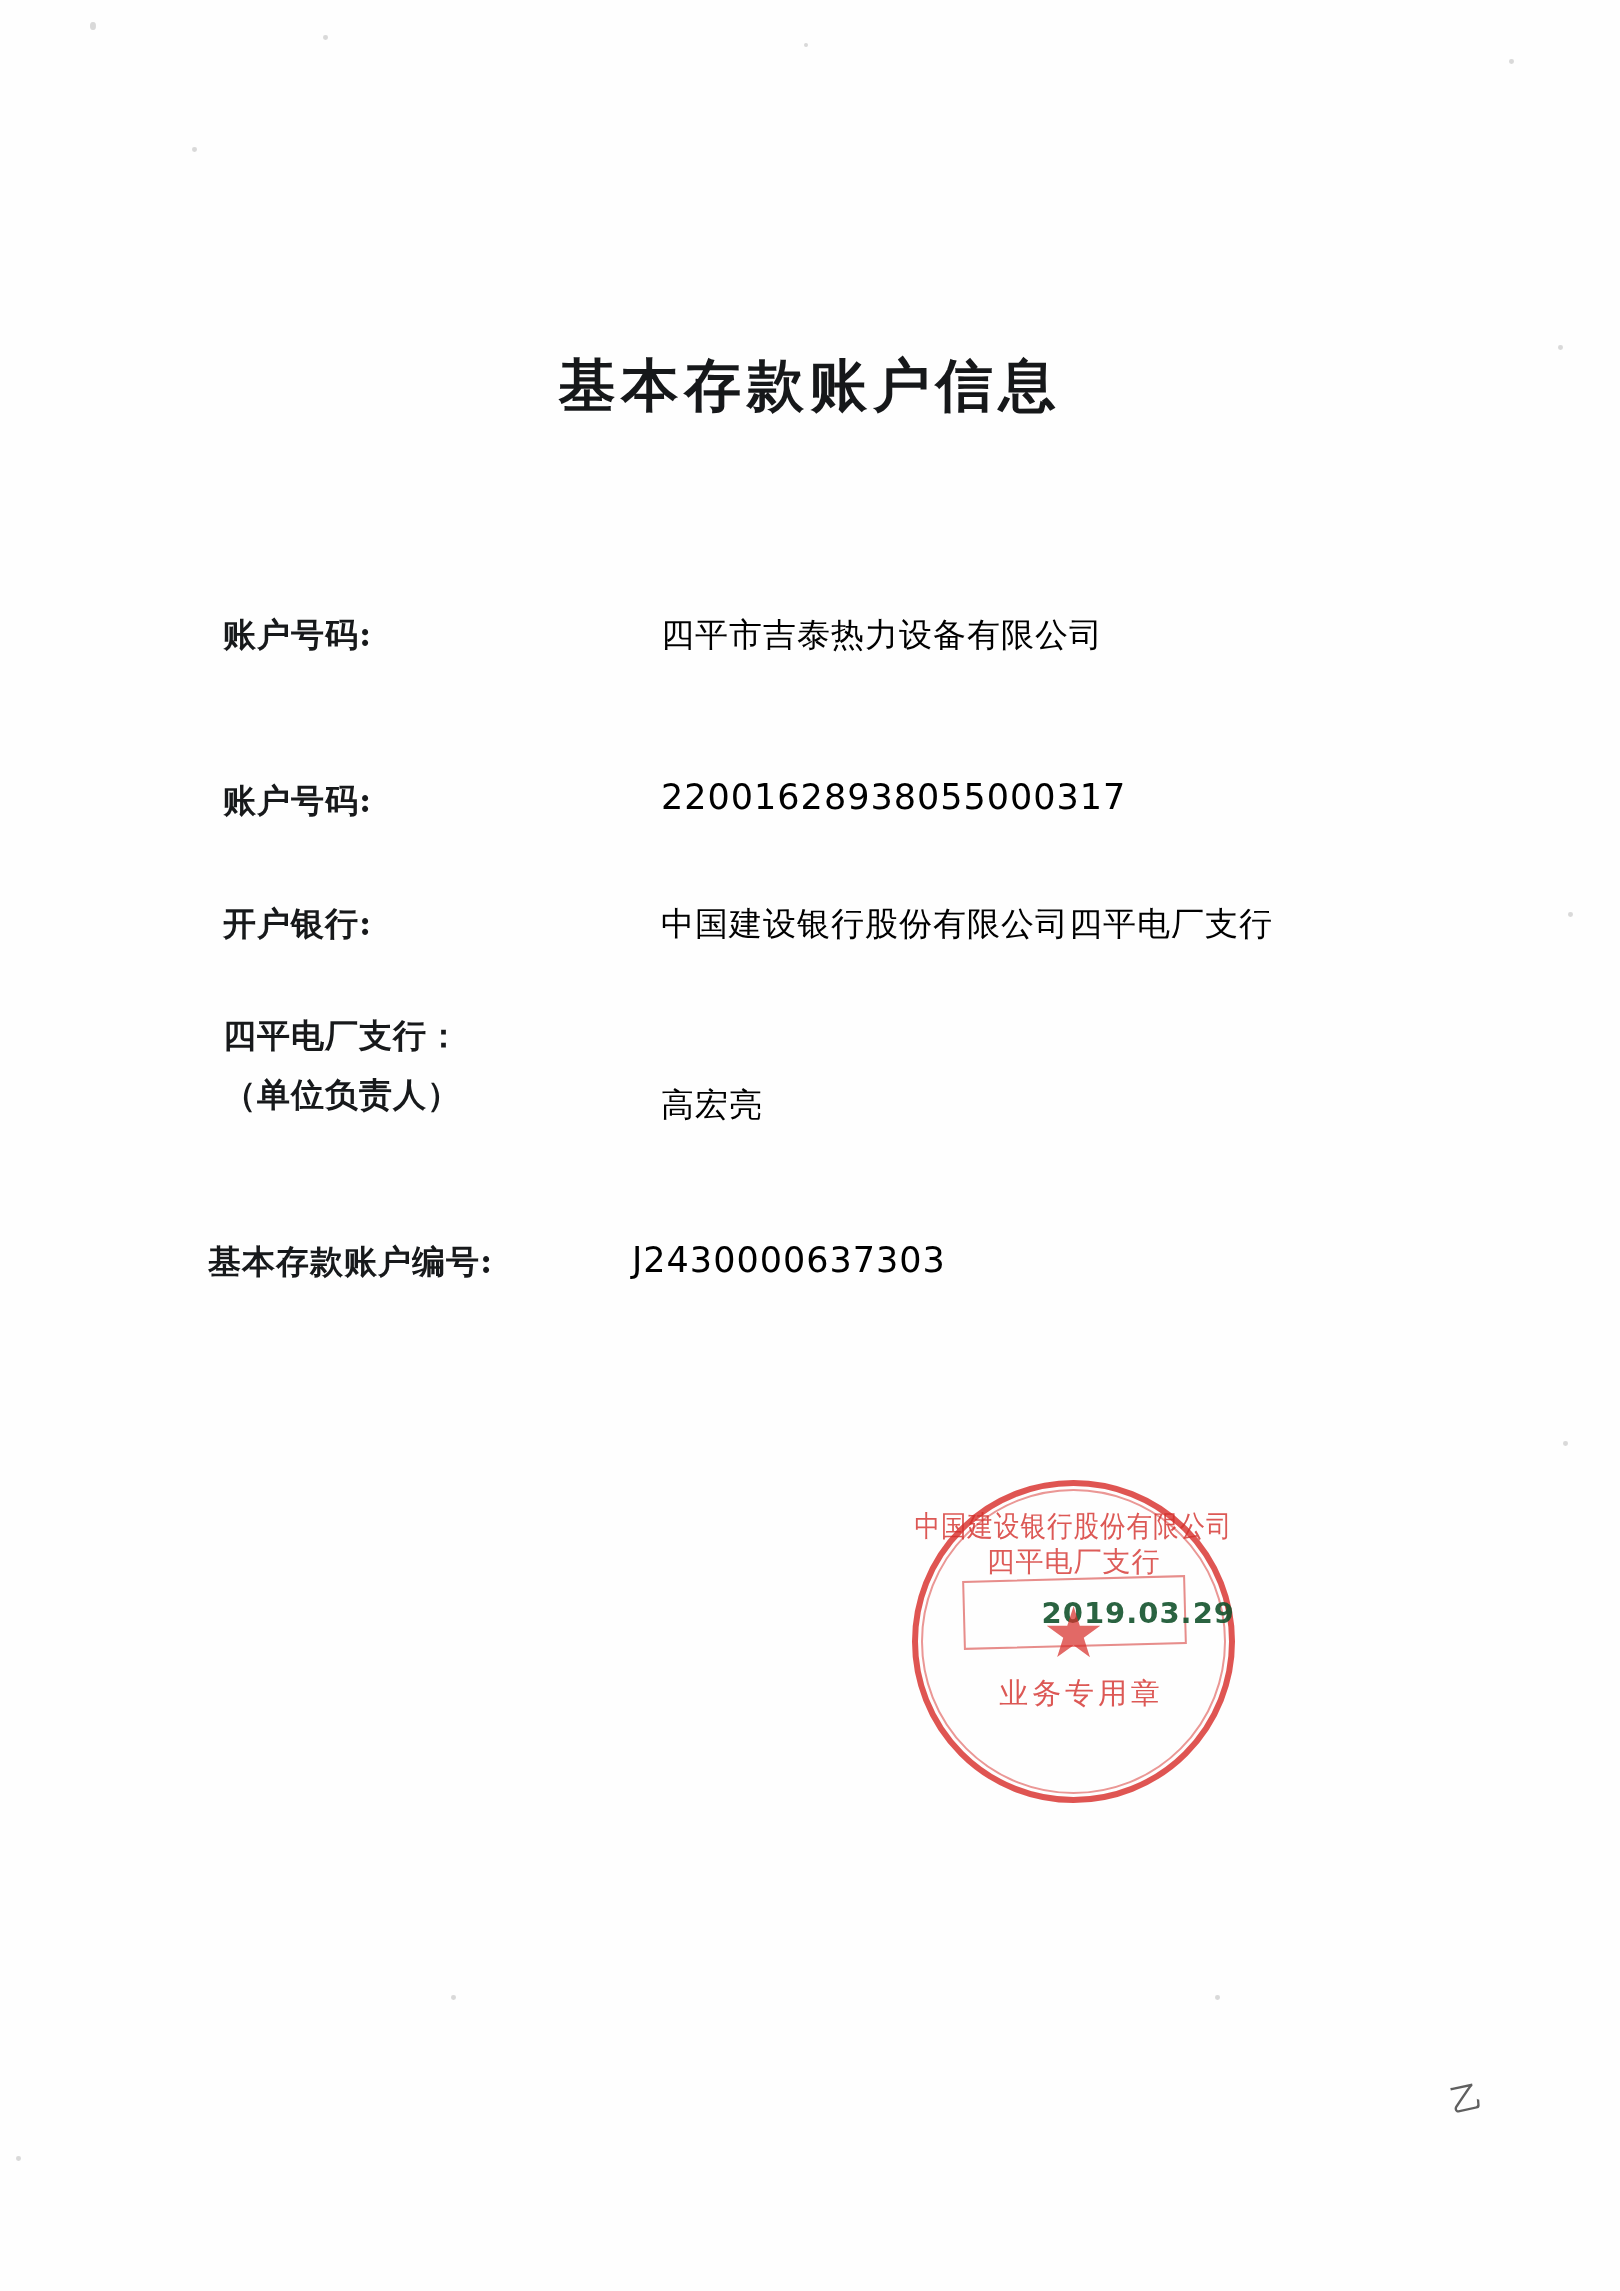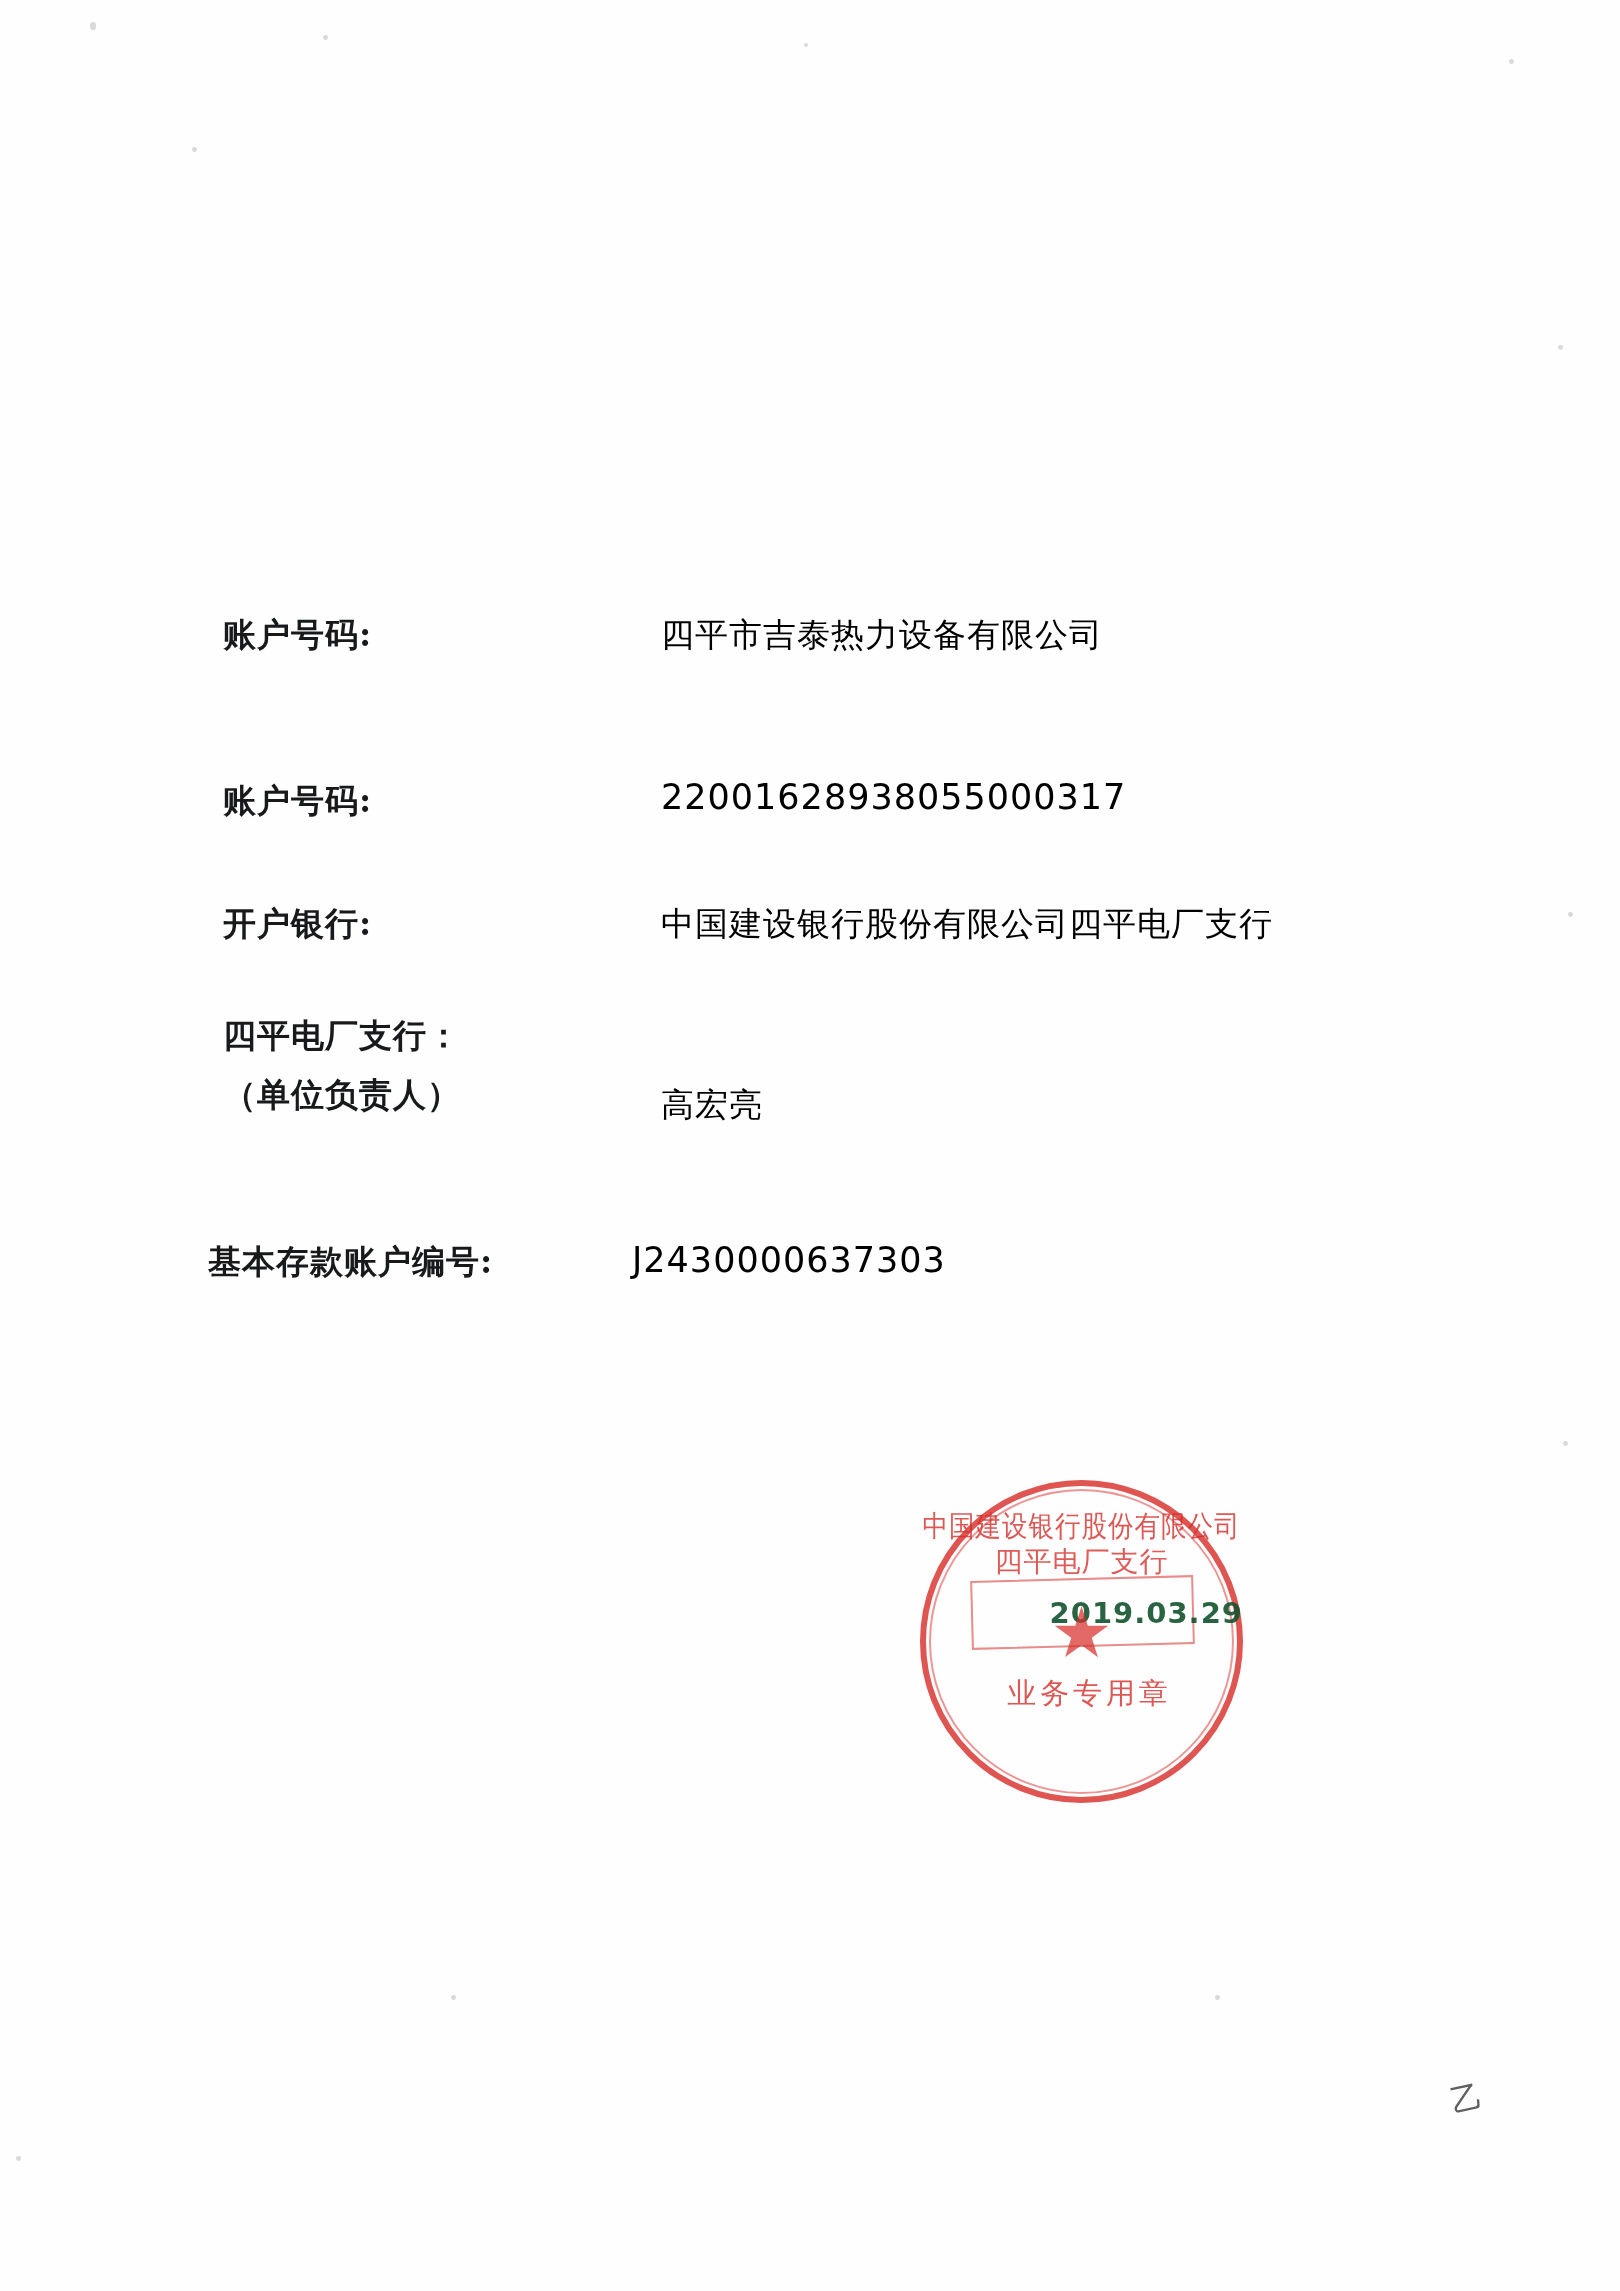--- a/index.html
+++ b/index.html
@@ -100,21 +100,20 @@
   }
 
   
   .stamp {
     position: absolute;
     left: 912px;
     top: 1480px;
     width: 323px;
     height: 323px;
     pointer-events: none;
-    margin-left: 8px;
   }
   .stamp-ring {
     position: absolute;
     inset: 0;
     border: 6.9px solid #d8302c;
     border-radius: 50%;
     opacity: .82;
     box-sizing: border-box;
   }
   .stamp-ring.inner {
@@ -215,20 +214,21 @@
   <div class="speck" style="left:804px; top:43px;  width:3.9px; height:3.9px;"></div>
   <div class="speck" style="left:1509px;top:59px;  width:4.9px; height:4.9px;"></div>
   <div class="speck" style="left:192px; top:147px; width:4.9px; height:4.9px;"></div>
   <div class="speck" style="left:1558px;top:345px; width:4.9px; height:4.9px;"></div>
   <div class="speck" style="left:1568px;top:912px; width:4.9px; height:4.9px;"></div>
   <div class="speck" style="left:1563px;top:1441px;width:4.9px; height:4.9px;"></div>
   <div class="speck" style="left:451px; top:1995px;width:4.9px; height:4.9px;"></div>
   <div class="speck" style="left:1215px;top:1995px;width:4.9px; height:4.9px;"></div>
   <div class="speck" style="left:15.7px;  top:2156px;width:4.9px; height:4.9px;"></div>
 
+  <div class="doc-title">基本存款账户信息</div>
 
   <div class="field" id="f-name">
     <span class="field-label">账户号码:</span>
     <span class="field-value value-serif">四平市吉泰热力设备有限公司</span>
   </div>
 
   <div class="field" id="f-number">
     <span class="field-label">账户号码:</span>
     <span class="field-value">22001628938055000317</span>
   </div>

